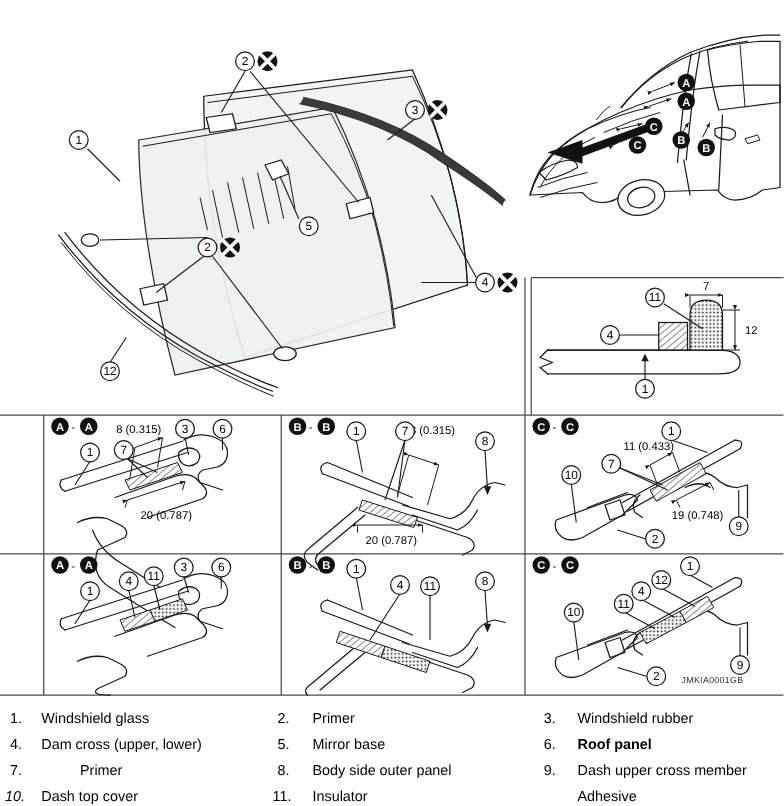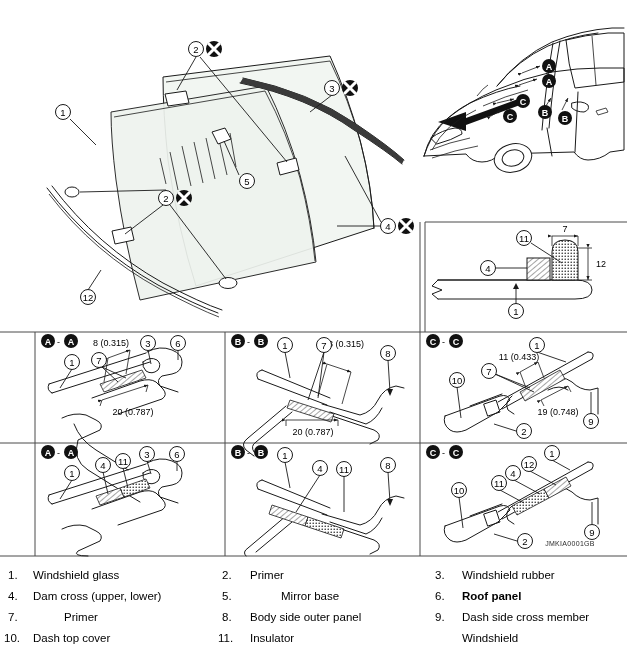--- a/index.html
+++ b/index.html
@@ -637,33 +637,33 @@
 </div>
 
 <div class="legend">
 
   <div class="lgnum" style="left:8px;top:8px;">1.</div>
   <div class="lglbl" style="left:33px;top:8px;">Windshield glass</div>
   <div class="lgnum" style="left:8px;top:29px;">4.</div>
   <div class="lglbl" style="left:33px;top:29px;">Dam cross (upper, lower)</div>
   <div class="lgnum" style="left:8px;top:50px;">7.</div>
   <div class="lglbl" style="left:33px;top:50px;margin-left:31px;">Primer</div>
-  <div class="lgnum" style="left:4px;top:71px;">10.</div>
+  <div class="lgnum" style="left:4px;top:71px;font-style:italic;">10.</div>
   <div class="lglbl" style="left:33px;top:71px;">Dash top cover</div>
 
   <div class="lgnum" style="left:222px;top:8px;">2.</div>
   <div class="lglbl" style="left:250px;top:8px;">Primer</div>
   <div class="lgnum" style="left:222px;top:29px;">5.</div>
-  <div class="lglbl" style="left:250px;top:29px;margin-left:31px;">Mirror base</div>
+  <div class="lglbl" style="left:250px;top:29px;">Mirror base</div>
   <div class="lgnum" style="left:222px;top:50px;">8.</div>
   <div class="lglbl" style="left:250px;top:50px;">Body side outer panel</div>
   <div class="lgnum" style="left:218px;top:71px;">11.</div>
   <div class="lglbl" style="left:250px;top:71px;">Insulator</div>
 
   <div class="lgnum" style="left:435px;top:8px;">3.</div>
   <div class="lglbl" style="left:462px;top:8px;">Windshield rubber</div>
   <div class="lgnum" style="left:435px;top:29px;">6.</div>
   <div class="lglbl" style="left:462px;top:29px;font-weight:bold;">Roof panel</div>
   <div class="lgnum" style="left:435px;top:50px;">9.</div>
-  <div class="lglbl" style="left:462px;top:50px;">Dash side cross member</div>
+  <div class="lglbl" style="left:462px;top:50px;">Dash upper cross member</div>
   <div class="lgnum" style="left:431px;top:86px;">12.</div>
-  <div class="lglbl" style="left:462px;top:71px;">Windshield</div>
+  <div class="lglbl" style="left:462px;top:71px;">Adhesive</div>
 </div>
 
 </body></html>

